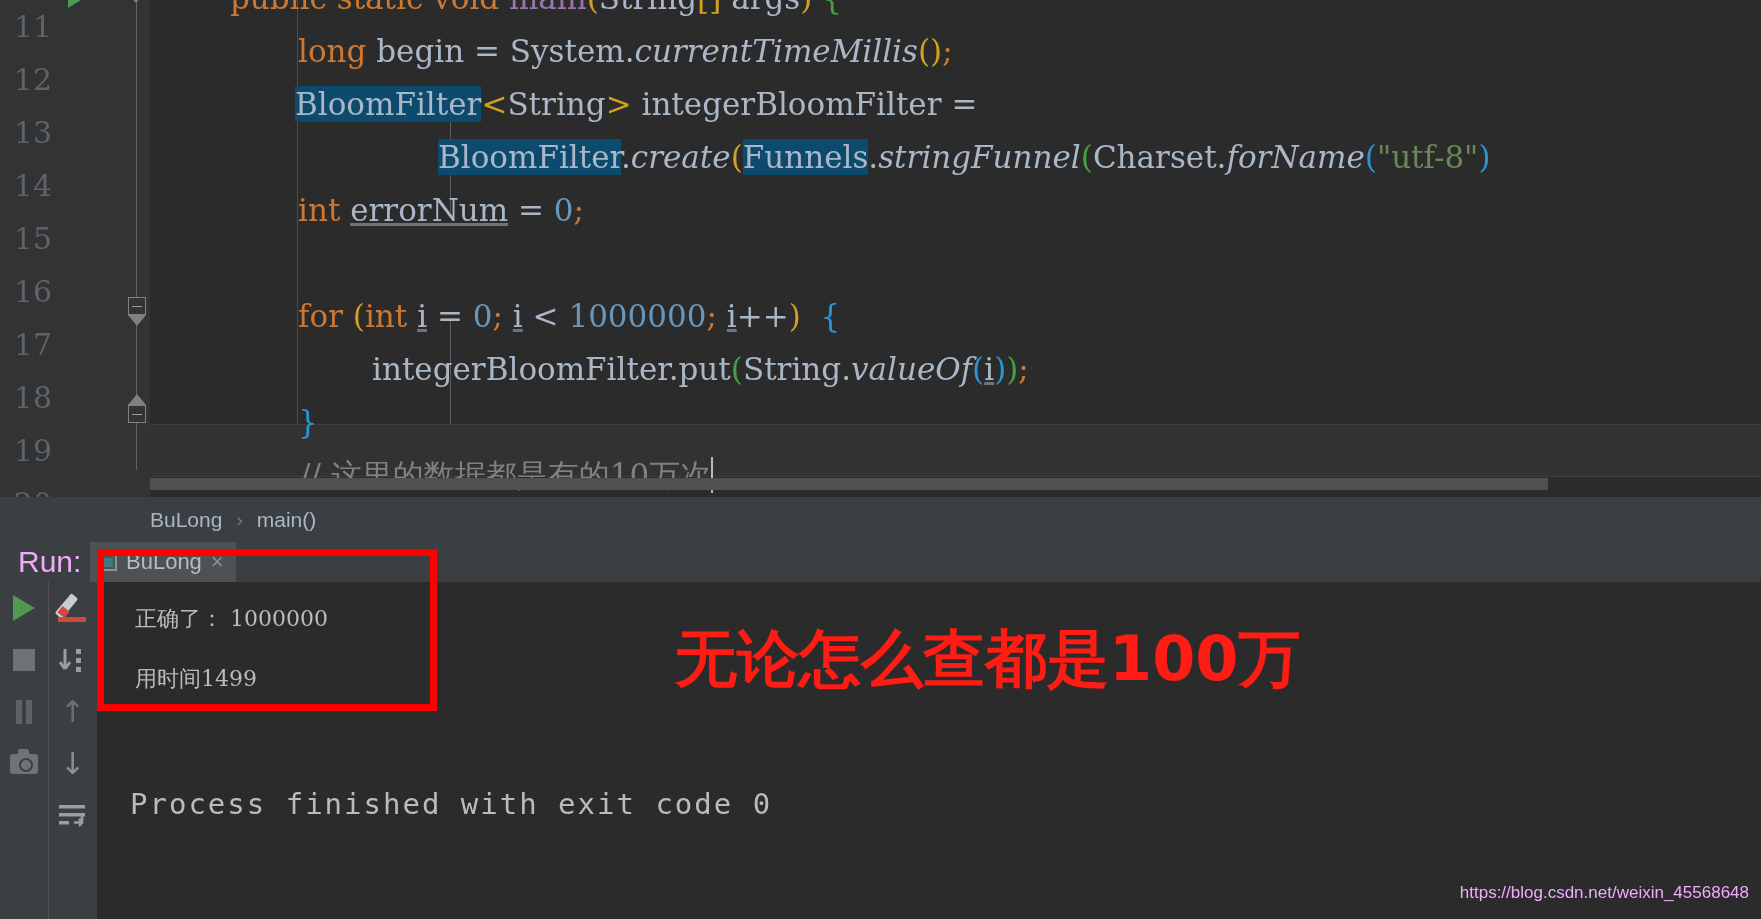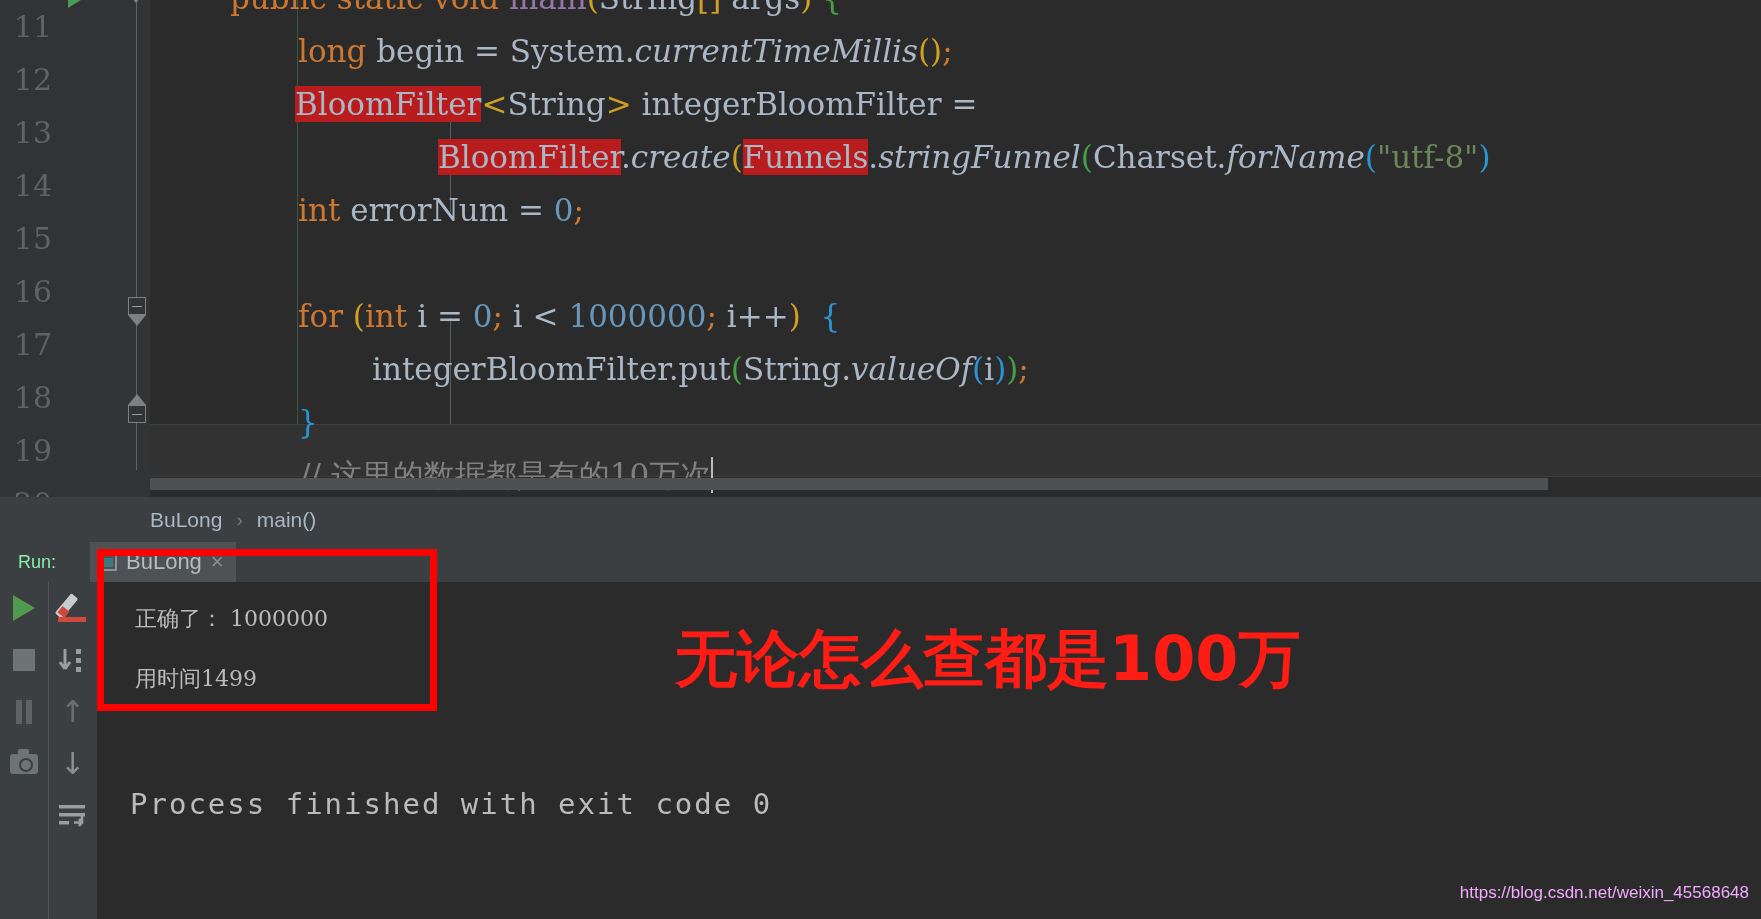--- a/index.html
+++ b/index.html
@@ -90,22 +90,22 @@
   .kw { color: #cc7832; }
   .num { color: #6897bb; }
   .str { color: #6a8759; }
   .cmt { color: #808080; }
   .fn { color: #a9b7c6; font-style: italic; }
   .fld { color: #9876aa; }
   .br-y { color: #d0a020; }
   .br-g { color: #45a045; }
   .br-b { color: #2a95d4; }
   .br-o { color: #cc7832; }
-  .sel { background: #b91c1c; }
-  .und { text-decoration-color: #6f7577; }
+  .sel { background: #0c4a6e; }
+  .und { text-decoration: underline; text-decoration-color: #6f7577; }
   .caret {
     display: inline-block; width: 2px; height: 36px; background: #bbbbbb;
     vertical-align: -7px;
   }
   .hscroll {
     position: absolute; left: 150px; top: 478px; width: 1398px; height: 12px;
     background: #4e5052; border-radius: 1px;
   }
 
   
@@ -122,21 +122,21 @@
   #runwin {
     position: absolute; left: 0; top: 542px; width: 1761px; height: 377px;
     background: #3c3f41;
   }
   #run-header {
     position: absolute; left: 0; top: 0; width: 1761px; height: 40px;
     background: #3c3f41;
   }
   #run-label {
     position: absolute; left: 8px; top: 0; height: 40px; line-height: 40px;
-    color: #86efac; font-size: 18px;
+    color: #f0abfc; font-size: 30px;
     padding: 0 10px;
   }
   #run-tab {
     position: absolute; left: 90px; top: 0; height: 40px;
     display: flex; align-items: center; gap: 9px;
     background: #4e5254; padding: 0 12px 0 10px;
   }
   .tab-icon {
     width: 17px; height: 17px; border: 2px solid #8f9396;
     display: inline-block; position: relative;

